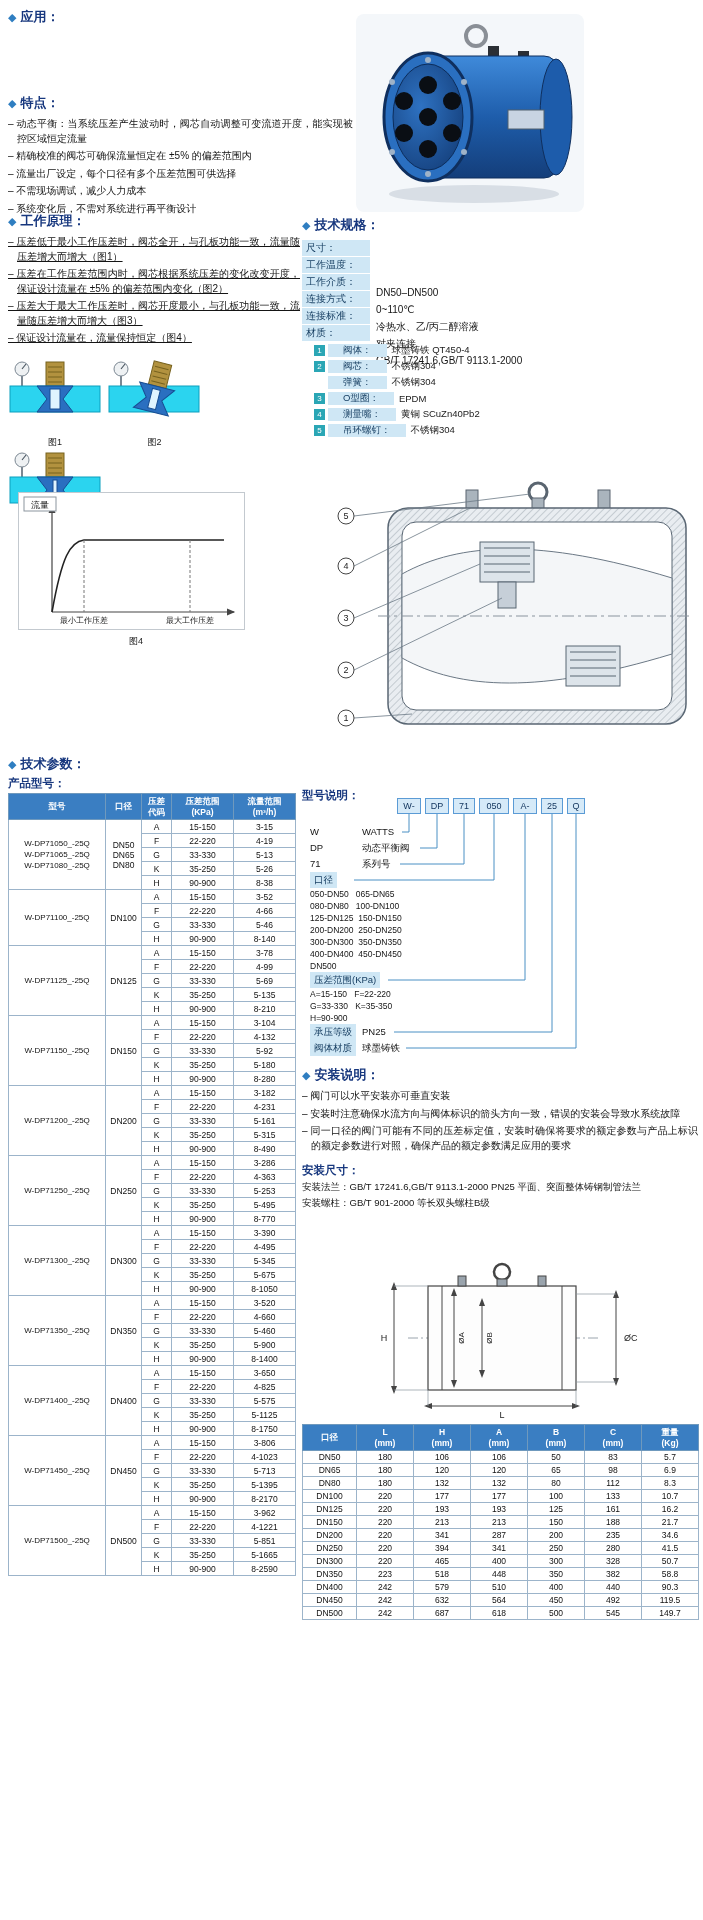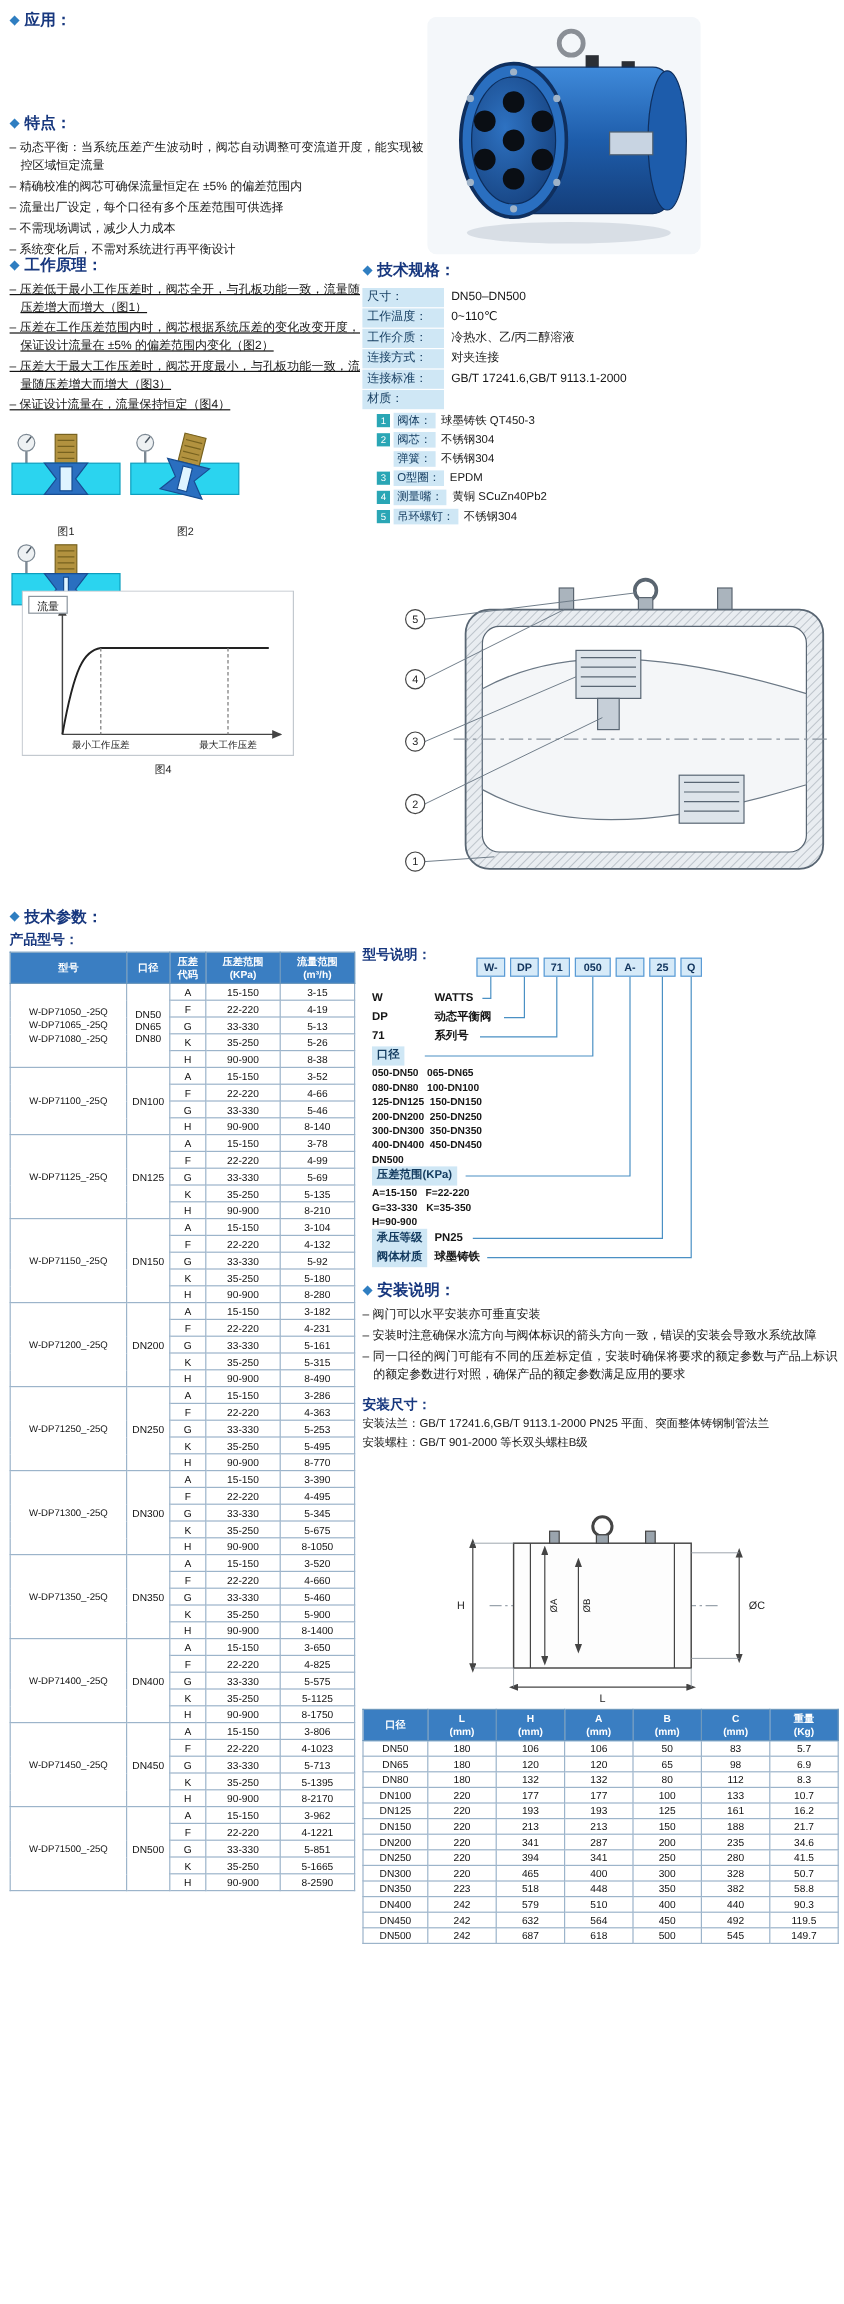--- a/index.html
+++ b/index.html
@@ -17,25 +17,25 @@
   .subtitle { font-size:11.5px; font-weight:bold; color:#17377e; }
 
   .body-text { font-size:10px; line-height:1.6; color:#151515; text-align:justify; }
 
   .bullets { list-style:none; font-size:10px; line-height:1.45; color:#151515; }
   .bullets li { margin-bottom:3px; padding-left:9px; text-indent:-9px; text-align:justify; }
 
   
   .spec-row { display:flex; font-size:10px; height:16px; line-height:16px; margin-bottom:1px; }
   .spec-label { background:#cfe7f5; width:68px; padding-left:4px; flex:none; color:#143; color:#123a5e; }
-  .spec-value { padding-left:6px; color:#151515; }
+  .spec-value { padding-left:6px; color:#151515;margin-top:45px; }
   .mat-row { display:flex; align-items:center; height:15px; font-size:9.5px; margin-bottom:1px; padding-left:2px; }
   .mat-num { width:11px; height:11px; background:#2aa6b5; color:#fff; font-size:8px; line-height:11px; text-align:center; margin-right:3px; flex:none; }
   .mat-num.empty { visibility:hidden; }
-  .mat-name { background:#cfe7f5; padding:0 3px; margin-right:5px; color:#123a5e; }
+  .mat-name { background:#cfe7f5; padding:0 15px; margin-right:5px; color:#123a5e; }
 
   
   .diag { display:inline-block; width:94px; text-align:center; vertical-align:top; margin-right:1px; }
   .diag-caption { font-size:9px; margin-top:4px; color:#222; }
 
   
   table { border-collapse:collapse; background:#fff; }
   .ptable { width:287px; font-size:8.5px; table-layout:fixed; }
   .ptable th { background:#3a7ec2; color:#fff; border:1px solid #6f99bd; padding:2px 0; font-weight:bold; line-height:1.25; }
   .ptable td { border:1px solid #9cb4ca; text-align:center; height:14px; padding:0 1px; color:#111; }
@@ -174,21 +174,21 @@
         </div>
         <div class="spec-row">
           <span class="spec-label">材质：</span>
           <span class="spec-value"></span>
         </div>
       </div>
     <div style="margin-top:2px; padding-left:10px;">
         <div class="mat-row">
           <span class="mat-num">1</span>
           <span class="mat-name">阀体：</span>
-          <span class="mat-value">球墨铸铁 QT450-3</span>
+          <span class="mat-value">球墨铸铁 QT450-4</span>
         </div>
         <div class="mat-row">
           <span class="mat-num">2</span>
           <span class="mat-name">阀芯：</span>
           <span class="mat-value">不锈钢304</span>
         </div>
         <div class="mat-row">
           <span class="mat-num empty">0</span>
           <span class="mat-name">弹簧：</span>
           <span class="mat-value">不锈钢304</span>
@@ -636,21 +636,21 @@
         </tr>
         <tr>
           <td>H</td>
           <td>90-900</td>
           <td>8-2590</td>
         </tr>
       </tbody>
   </table>
 
   <div class="abs subtitle" style="left:302px; top:788px;">型号说明：</div>
-  <div id="model-explain" class="abs" style="left:302px; top:798px;font-weight:bold;">
+  <div id="model-explain" class="abs" style="left:302px; top:798px;">
     <svg class="connectors" width="396" height="258" viewBox="0 0 396 258">
       <g fill="none" stroke="#4a90c4" stroke-width="1">
         <polyline points="107,16 107,34 100,34"></polyline>
         <polyline points="135,16 135,50 118,50"></polyline>
         <polyline points="162,16 162,66 98,66"></polyline>
         <polyline points="192,16 192,82 52,82"></polyline>
         <polyline points="223,16 223,182 86,182"></polyline>
         <polyline points="250,16 250,234 92,234"></polyline>
         <polyline points="274,16 274,250 104,250"></polyline>
       </g>

